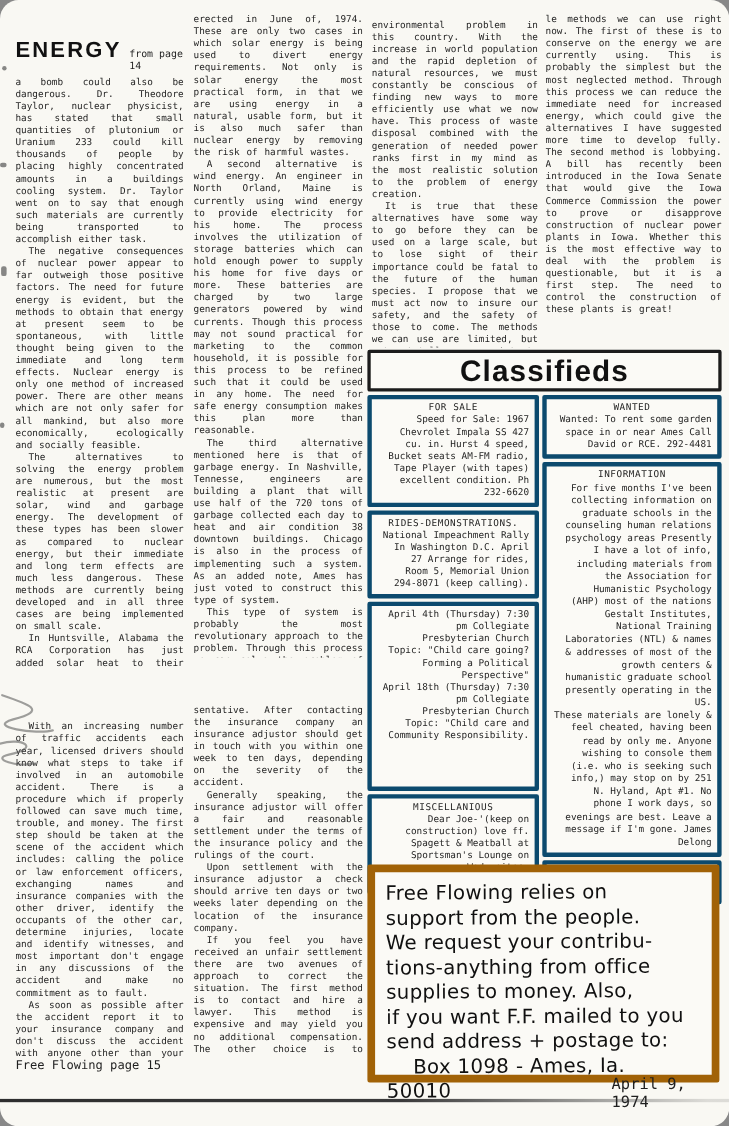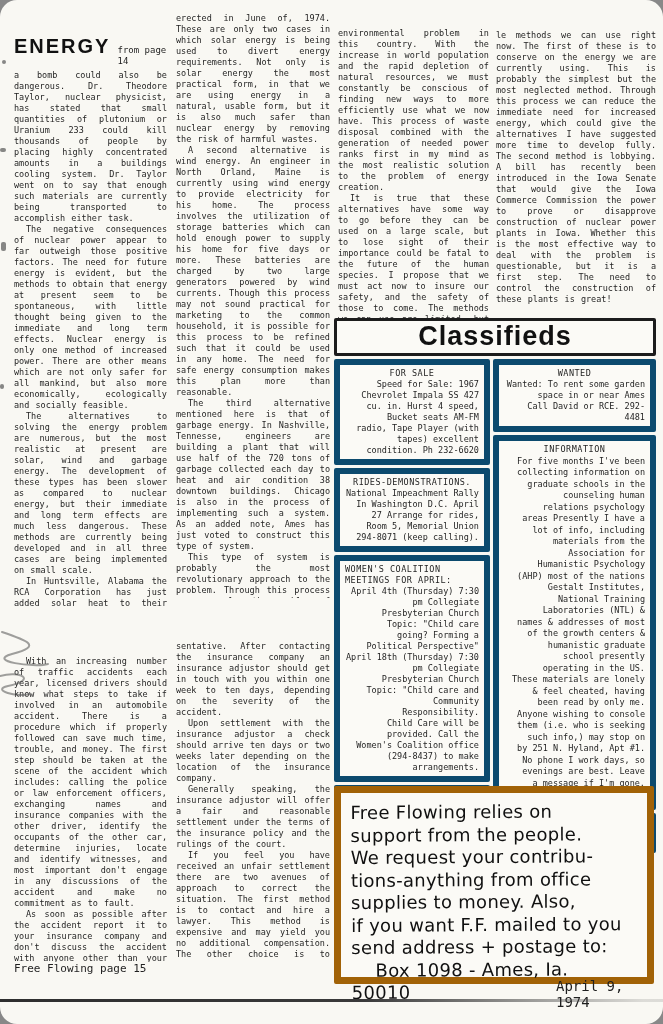--- a/index.html
+++ b/index.html
@@ -12,53 +12,53 @@
   }
   
   .article-col{
     position:absolute;overflow:hidden;
     font-size:8.5px;line-height:11px;
   }
   .article-col p{margin:0;text-align:justify;text-indent:12px;word-spacing:1px;}
   .article-col.cont p:first-child{text-indent:0;}
   #energy-col1{left:14px;top:10px;width:153px;height:596px;}
   #energy-col2{left:176px;top:13px;width:154px;height:585px;}
-  #energy-col3{left:338px;top:28px;width:151px;height:298px;}
-  #energy-col4{left:496px;top:13px;width:160px;height:300px;margin-top:17px;}
+  #energy-col3{left:338px;top:18px;width:151px;height:298px;}
+  #energy-col4{left:496px;top:13px;width:160px;height:300px;}
   #cw-col1{left:14px;top:656px;width:153px;height:306px;}
   #cw-col2{left:176px;top:641px;width:154px;height:318px;}
   
   .energy-head{display:flex;align-items:baseline;gap:7px;margin-bottom:3px;}
   .energy-title{
     font-family:"Liberation Sans","DejaVu Sans",sans-serif;
     font-weight:bold;font-size:20px;letter-spacing:2px;color:#111;
   }
   .energy-note{font-size:9px;margin-top:35px;}
   .cw-head{position:absolute;left:20px;top:598px;width:304px;text-align:center;}
   .cw-title{
     font-family:"Liberation Sans","DejaVu Sans",sans-serif;
     font-size:24px;letter-spacing:1.5px;color:#151515;
   }
   .cw-byline{font-size:9px;margin-top:6px;}
   
   .classifieds{position:absolute;left:334px;top:318px;width:322px;}
   .cl-title-box{
     border:3px solid #1c1c1c;border-radius:2px;height:38px;box-sizing:border-box;
-    display:flex;align-items:flex-start;justify-content:center;background:#fbfaf6;
+    display:flex;align-items:center;justify-content:center;background:#fbfaf6;
   }
   .cl-title{
     font-family:"Liberation Sans","DejaVu Sans",sans-serif;
     font-weight:bold;font-size:27px;letter-spacing:1px;color:#111;
   }
   .cl-cols{display:flex;gap:3px;margin-top:3px;align-items:flex-start;}
   .cl-col{display:flex;flex-direction:column;gap:3px;}
   .cl-col.left{width:156px;}
   .cl-col.right{flex:1;}
   .ad-box{
-    border:6px solid #0c4a6e;border-radius:2px;box-sizing:border-box;
+    border:4px solid #0c4a6e;border-radius:2px;box-sizing:border-box;
     padding:3px 5px;font-size:8.5px;line-height:11px;background:#fbfaf6;
   }
   .ad-header{text-align:center;letter-spacing:.5px;}
   .ad-header.left{text-align:left;}
   .ad-body p{margin:0;padding-left:10px;text-indent:-10px;text-align:right;}
   #ad-for-sale{min-height:84px;}
   #ad-rides{min-height:70px;}
   #ad-womens{min-height:172px;}
   #ad-misc{min-height:86px;}
   #ad-wanted{min-height:54px;}
@@ -130,22 +130,22 @@
 
   <div class="article-col" id="cw-col1">
     <div>
         <p>With an increasing number of traffic accidents each year, licensed drivers should know what steps to take if involved in an automobile accident. There is a procedure which if properly followed can save much time, trouble, and money. The first step should be taken at the scene of the accident which includes: calling the police or law enforcement officers, exchanging names and insurance companies with the other driver, identify the occupants of the other car, determine injuries, locate and identify witnesses, and most important don't engage in any discussions of the accident and make no commitment as to fault.</p>
         <p>As soon as possible after the accident report it to your insurance company and don't discuss the accident with anyone other than your insurance repre-</p>
       </div>
   </div>
   <div class="article-col cont" id="cw-col2">
     <div>
         <p>sentative. After contacting the insurance company an insurance adjustor should get in touch with you within one week to ten days, depending on the severity of the accident.</p>
+        <p>Generally speaking, the insurance adjustor will offer a fair and reasonable settlement under the terms of the insurance policy and the rulings of the court.</p>
         <p>Upon settlement with the insurance adjustor a check should arrive ten days or two weeks later depending on the location of the insurance company.</p>
-        <p>Generally speaking, the insurance adjustor will offer a fair and reasonable settlement under the terms of the insurance policy and the rulings of the court.</p>
         <p>If you feel you have received an unfair settlement there are two avenues of approach to correct the situation. The first method is to contact and hire a lawyer. This method is expensive and may yield you no additional compensation. The other choice is to contact the Insurance Department of the State of Iowa located in Des Moines.</p>
       </div>
   </div>
 
   <div class="classifieds">
     <div class="cl-title-box">
       <span class="cl-title">Classifieds</span>
     </div>
     <div class="cl-cols">
       <div class="cl-col left">
@@ -155,25 +155,23 @@
               <p>Speed for Sale: 1967 Chevrolet Impala SS 427 cu. in. Hurst 4 speed, Bucket seats AM-FM radio, Tape Player (with tapes) excellent condition. Ph 232-6620</p>
             </div>
         </div>
         <div class="ad-box" id="ad-rides">
           <div class="ad-header">RIDES-DEMONSTRATIONS.</div>
           <div class="ad-body">
               <p>National Impeachment Rally In Washington D.C. April 27 Arrange for rides, Room 5, Memorial Union 294-8071 (keep calling).</p>
             </div>
         </div>
         <div class="ad-box" id="ad-womens">
-          <div class="ad-header left">WOMEN'S COALITION MEETINGS FOR APRIL:</div>
           <div class="ad-body">
               <p>April 4th (Thursday) 7:30 pm Collegiate Presbyterian Church Topic: "Child care going? Forming a Political Perspective"</p>
               <p>April 18th (Thursday) 7:30 pm Collegiate Presbyterian Church Topic: "Child care and Community Responsibility.</p>
-              <p>Child Care will be provided. Call the Women's Coalition office (294-8437) to make arrangements.</p>
             </div>
         </div>
         <div class="ad-box" id="ad-misc">
           <div class="ad-header">MISCELLANIOUS</div>
           <div class="ad-body">
               <p>Dear Joe-'(keep on construction) love ff.</p>
               <p>Spagett &amp; Meatball at Sportsman's Lounge on Wed. nites.</p>
               <p>GO SPACE CADETS!!!!!!!!!!!</p>
             </div>
         </div>

